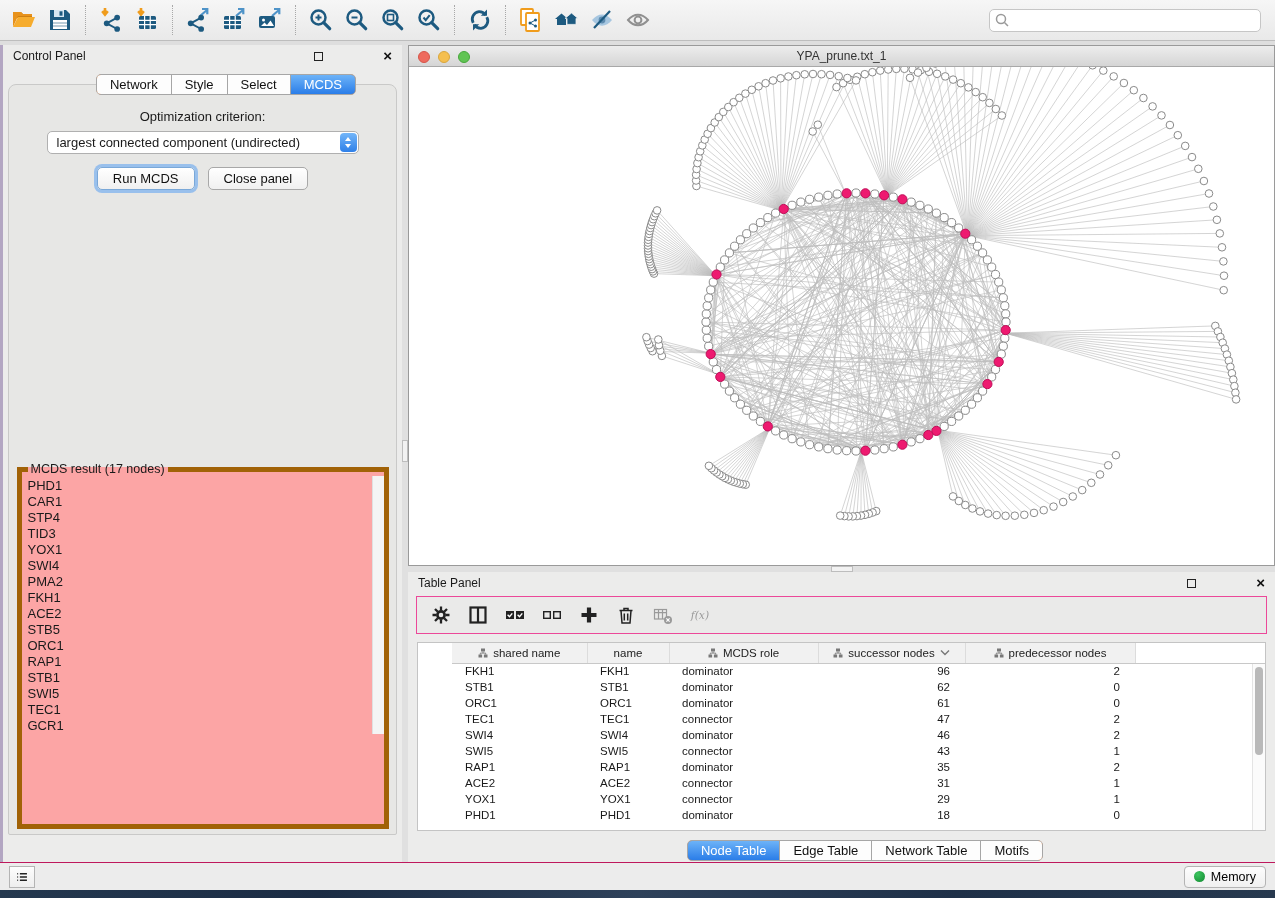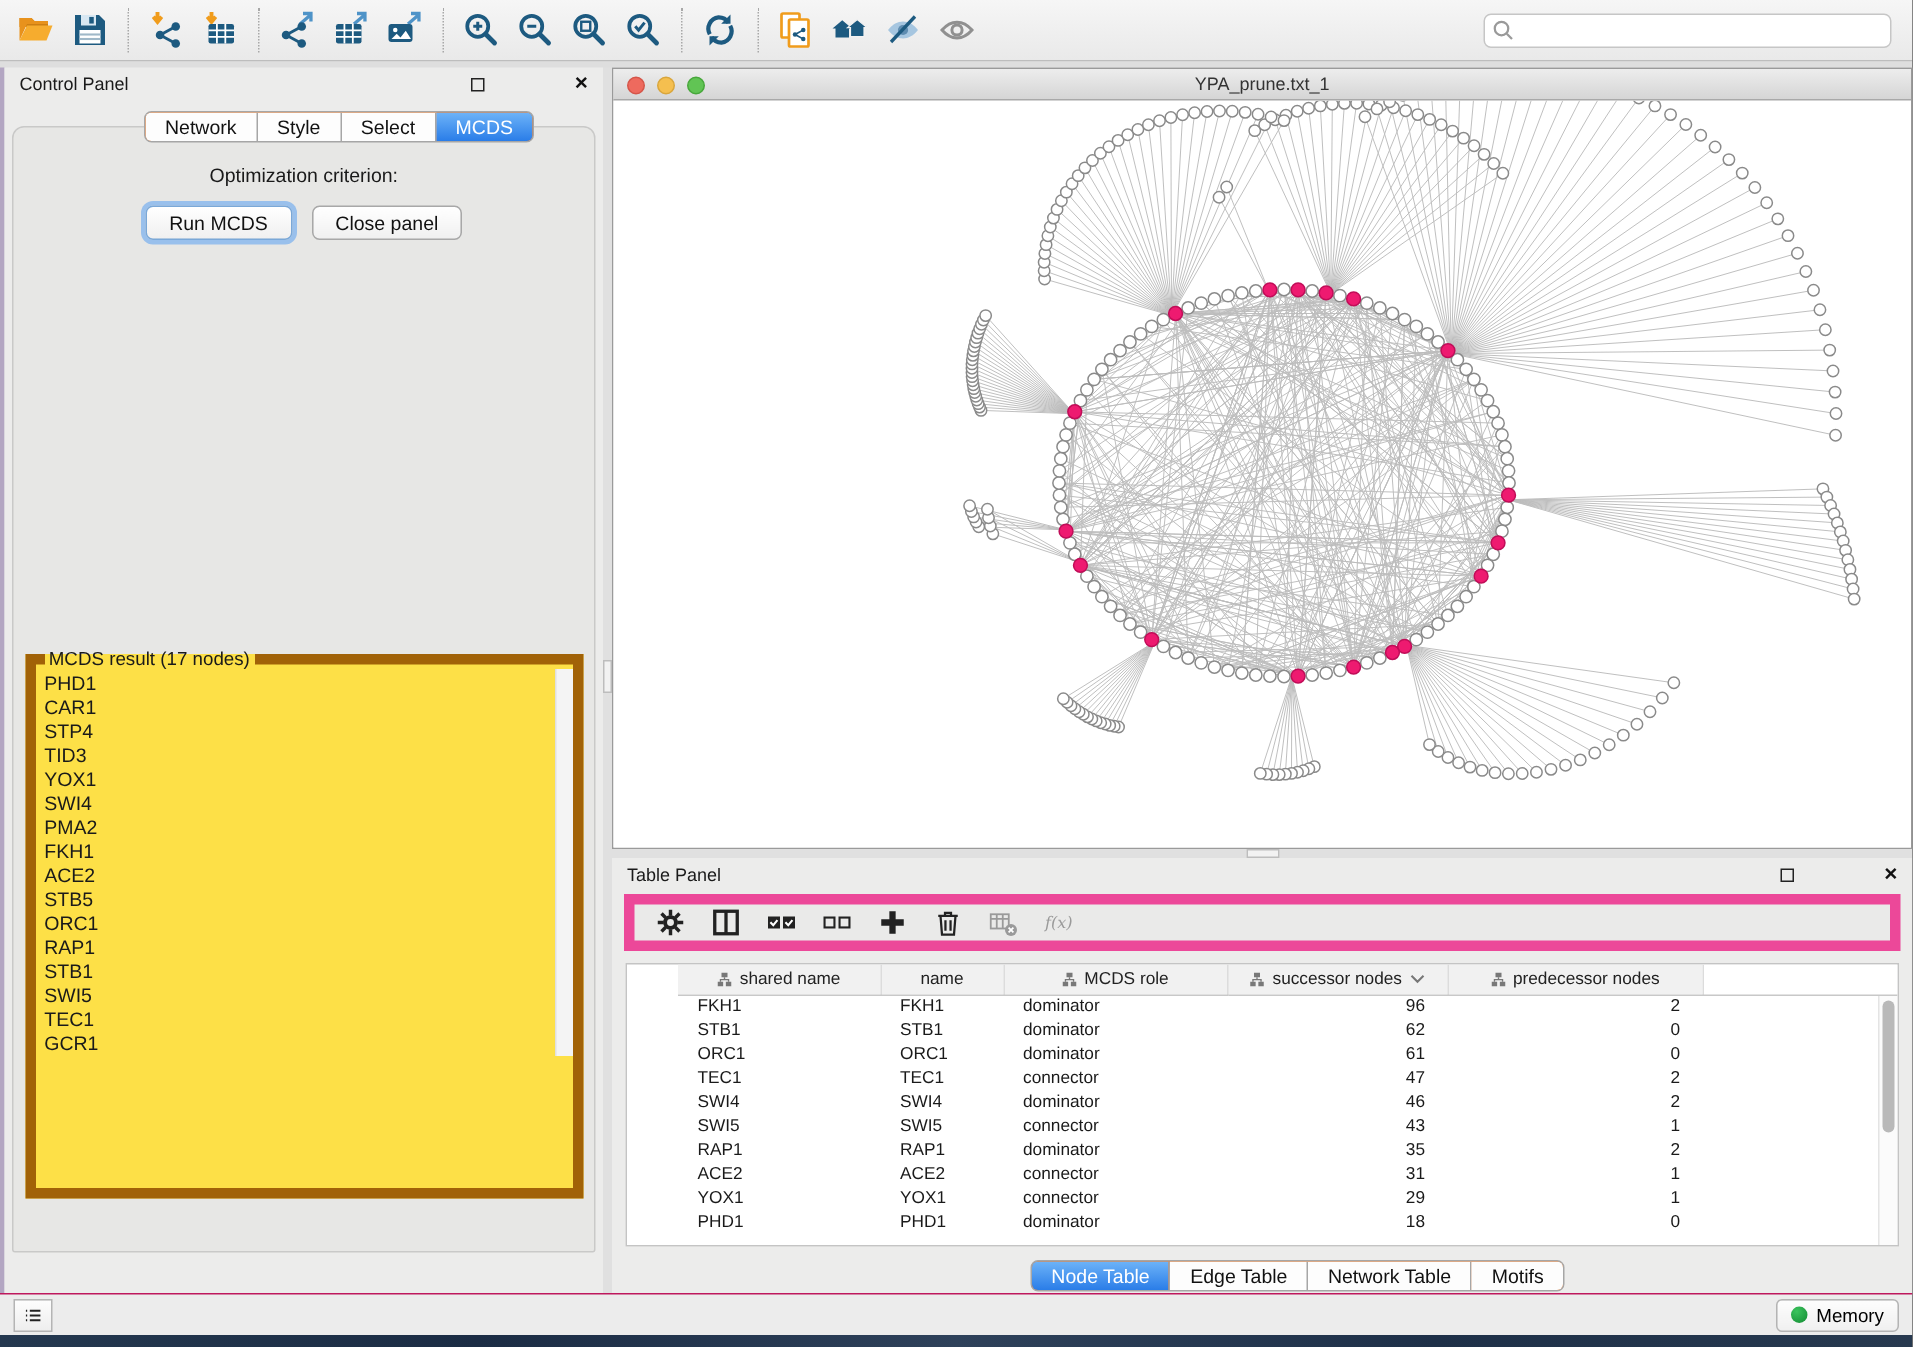--- a/index.html
+++ b/index.html
@@ -44,21 +44,21 @@
   .dropdown{margin-top:7px;width:312px;height:23px;background:#fff;border:1px solid #b0b0b0;border-radius:5px;
             position:relative;display:flex;align-items:center;padding-left:9px;font-size:13px;}
   .dd-stepper{position:absolute;right:1px;top:1px;bottom:1px;width:17px;border-radius:4px;
               background:linear-gradient(#73b6f9,#2f80e8);display:flex;flex-direction:column;
               align-items:center;justify-content:center;gap:1px;}
   .dd-stepper svg{width:8px;height:6px;}
   .btn-row{margin-top:13px;display:flex;gap:13px;}
   .mac-btn{font:13px "Liberation Sans",sans-serif;background:linear-gradient(#ffffff,#f0f0f0);
            border:1px solid #a8a8a8;border-radius:5px;padding:3px 15px;color:#111;}
   .mac-btn.focused{box-shadow:0 0 0 3px rgba(110,170,240,.65);border-color:#7aa8d8;}
-  .result-box{margin-top:272px;width:372px;height:367px;border:7px solid #a16207;background:#fde047;
+  .result-box{margin-top:272px;width:372px;height:367px;border:5px solid #a16207;background:#fca5a5;
               padding:0;position:relative;}
   .result-box legend{font-size:12.5px;margin-left:6px;padding:0 3px;}
   .result-list{padding:2px 0 0 6px;font-size:13px;line-height:16px;}
   .result-item{white-space:nowrap;}
   .result-scroll{position:absolute;top:0;right:0;bottom:0;width:12px;background:#f4f4f4;border-left:1px solid #e0e0e0;}
   
   .network-window{border:1px solid #9a9a9a;background:#fff;}
   .titlebar{height:21px;background:linear-gradient(#ededed,#d5d5d5);border-bottom:1px solid #a8a8a8;
             position:relative;display:flex;align-items:center;justify-content:center;}
   .titlebar .title{font-size:12px;color:#333;}
@@ -66,21 +66,21 @@
   .tl{width:12px;height:12px;border-radius:50%;}
   .tl.red{background:#ee6a5e;border:1px solid #d55549;}
   .tl.yellow{background:#f5bf4f;border:1px solid #d9a63c;}
   .tl.green{background:#61c454;border:1px solid #47a73b;}
   .canvas{height:498px;background:#fff;overflow:hidden;}
   .hsplitter{height:6px;background:#e0e0e0;position:relative;}
   .hsplitter .handle{position:absolute;left:50%;top:0;width:22px;height:6px;margin-left:-11px;
                      background:#f2f2f2;border:1px solid #bdbdbd;}
   
   .table-panel{flex:1;background:#ececeb;display:flex;flex-direction:column;}
-  .tp-toolbar{margin:4px 8px 0 8px;height:38px;background:#eaeae9;border:7px solid #ec4899;
+  .tp-toolbar{margin:4px 8px 0 8px;height:38px;background:#eaeae9;border:1px solid #ec4899;
               display:flex;align-items:center;gap:17px;padding-left:14px;}
   .tp-btn{display:flex;align-items:center;justify-content:center;}
   .tp-btn svg{width:20px;height:20px;}
   .table-wrap{margin:8px 9px 0 9px;background:#fff;border:1px solid #c4c4c4;position:relative;height:189px;overflow:hidden;padding-left:34px;}
   table.data{border-collapse:collapse;table-layout:fixed;width:100%;}
   table.data th{height:20px;background:#f1f1f1;border-right:1px solid #dcdcdc;border-bottom:1px solid #c8c8c8;
                 font-weight:normal;font-size:11.5px;color:#222;padding:0;}
   table.data th .hcell{display:flex;align-items:center;justify-content:center;gap:5px;}
   table.data th.filler{background:#fff;border-right:none;}
   table.data td{height:16px;font-size:11.5px;padding:0 0 0 13px;white-space:nowrap;overflow:hidden;}
@@ -281,20 +281,31 @@
       <div class="cp-tabs-row">
         <div class="seg-group" id="cp-tabs">
             <span class="seg">Network</span>
             <span class="seg">Style</span>
             <span class="seg">Select</span>
             <span class="seg selected">MCDS</span>
           </div>
       </div>
       <div class="cp-body">
         <div class="opt-label">Optimization criterion:</div>
+        <div class="dropdown">
+          <span>largest connected component (undirected)</span>
+          <span class="dd-stepper">
+            <svg viewBox="0 0 8 6">
+                <path d="M1 5L4 1l3 4z" fill="#fff"></path>
+              </svg>
+            <svg viewBox="0 0 8 6">
+                <path d="M1 1l3 4 3-4z" fill="#fff"></path>
+              </svg>
+          </span>
+        </div>
         <div class="btn-row">
           <button class="mac-btn focused">Run MCDS</button>
           <button class="mac-btn">Close panel</button>
         </div>
         <fieldset class="result-box">
           <legend>MCDS result (17 nodes)</legend>
           <div class="result-list" id="result-list">
               <div class="result-item">PHD1</div>
               <div class="result-item">CAR1</div>
               <div class="result-item">STP4</div>

